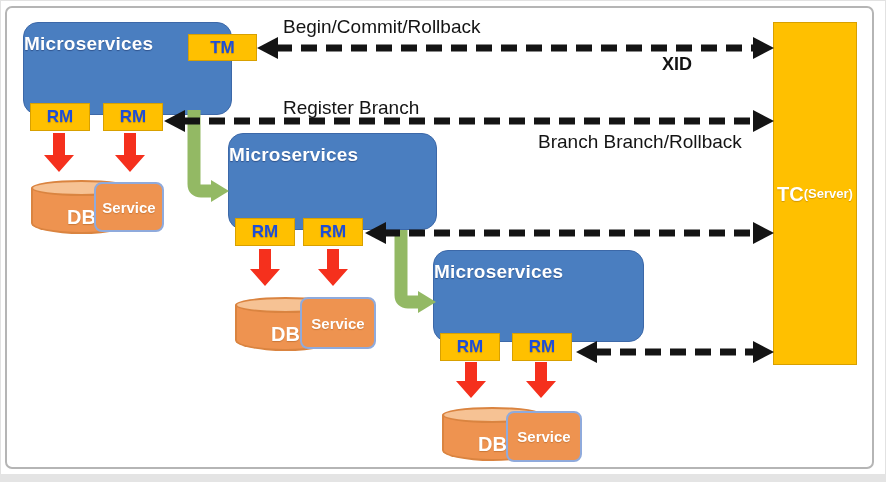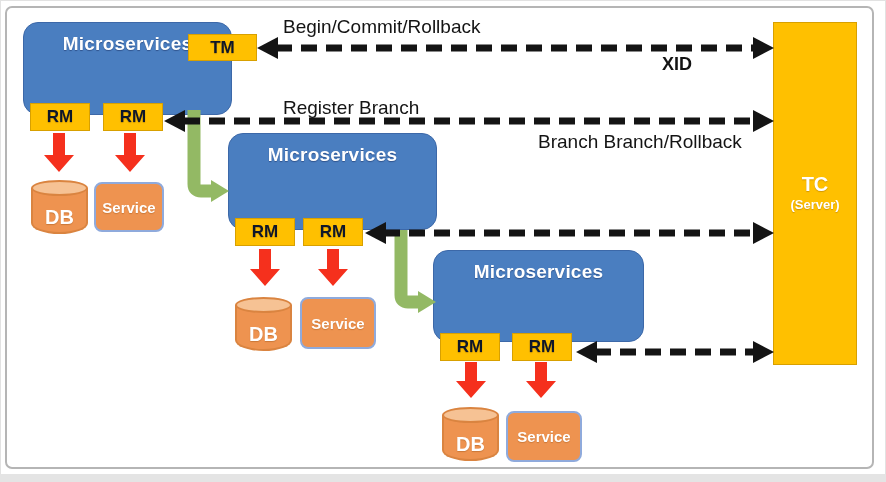--- a/index.html
+++ b/index.html
@@ -15,42 +15,42 @@
     background:#ffffff;
   }
   .bottom-strip{
     position:absolute;left:0;top:474px;width:886px;height:8px;
     background:#e4e4e4;
   }
   .ms-box{
     position:absolute;background:var(--c-blue,#4a7ec0);
     border:1px solid var(--c-blueBorder,#3c68a8);
     border-radius:15px;color:#fff;font-weight:bold;font-size:19px;
-    text-align:center;
+    text-align:left;
   }
   .ms-box .title{
     display:block;margin-top:10px;letter-spacing:.2px;
     text-shadow:0 1px 1px rgba(25,50,100,.55);
   }
   .ms1{left:23px;top:22px;width:207px;height:91px;}
   .ms2{left:228px;top:133px;width:207px;height:95px;}
   .ms3{left:433px;top:250px;width:209px;height:90px;}
   .tag{
     position:absolute;background:var(--c-gold,#ffc000);
     border:1px solid var(--c-goldBorder,#d8a000);
-    color:#0f172a;font-weight:bold;font-size:17px;
+    color:#1d4ed8;font-weight:bold;font-size:17px;
     display:flex;align-items:center;justify-content:center;
     text-shadow:0 1px 1px rgba(140,90,0,.4);
   }
   .tm{left:188px;top:34px;width:67px;height:25px;}
   .rm{width:58px;height:26px;}
   .rm1a{left:30px;top:103px;}  .rm1b{left:103px;top:103px;}
   .rm2a{left:235px;top:218px;} .rm2b{left:303px;top:218px;}
   .rm3a{left:440px;top:333px;} .rm3b{left:512px;top:333px;}
-  .db{position:absolute;width:57px;height:54px;}
+  .db{position:absolute;width:57px;height:54px;padding-left:44px;}
   .db1{left:31px;top:180px;}
   .db2{left:235px;top:297px;}
   .db3{left:442px;top:407px;}
   .db-body{
     position:absolute;left:0;right:0;top:8px;bottom:0;
     background:var(--c-orange,#ee9350);
     border:2px solid var(--c-orangeBorder,#da8440);border-top:none;
     border-radius:0 0 50% 50%/0 0 11px 11px;
   }
   .db-top{
@@ -71,21 +71,21 @@
     display:flex;align-items:center;justify-content:center;
     text-shadow:0 1px 1px rgba(150,80,20,.4);
   }
   .sv1{left:94px;top:182px;width:66px;height:46px;}
   .sv2{left:300px;top:297px;width:72px;height:48px;}
   .sv3{left:506px;top:411px;width:72px;height:47px;}
   .tc-box{
     position:absolute;left:773px;top:22px;width:82px;height:341px;
     background:var(--c-gold,#ffc000);
     border:1px solid var(--c-goldBorder,#d8a000);
-    display:flex;flex-direction:column;align-items:center;justify-content:center;
+    display:flex;flex-direction:row;align-items:center;justify-content:center;
     color:#fff;font-weight:bold;text-align:center;
     text-shadow:0 1px 1px rgba(140,90,0,.4);
   }
   .tc-line1{font-size:20px;line-height:22px;}
   .tc-line2{font-size:13px;line-height:20px;}
   .msg{position:absolute;color:var(--c-ink,#111);font-size:19px;white-space:nowrap;}
   .msg-begin{left:283px;top:16px;}
   .msg-xid{left:662px;top:54px;font-weight:bold;font-size:18px;}
   .msg-register{left:283px;top:97px;}
   .msg-branch{left:538px;top:131px;}

